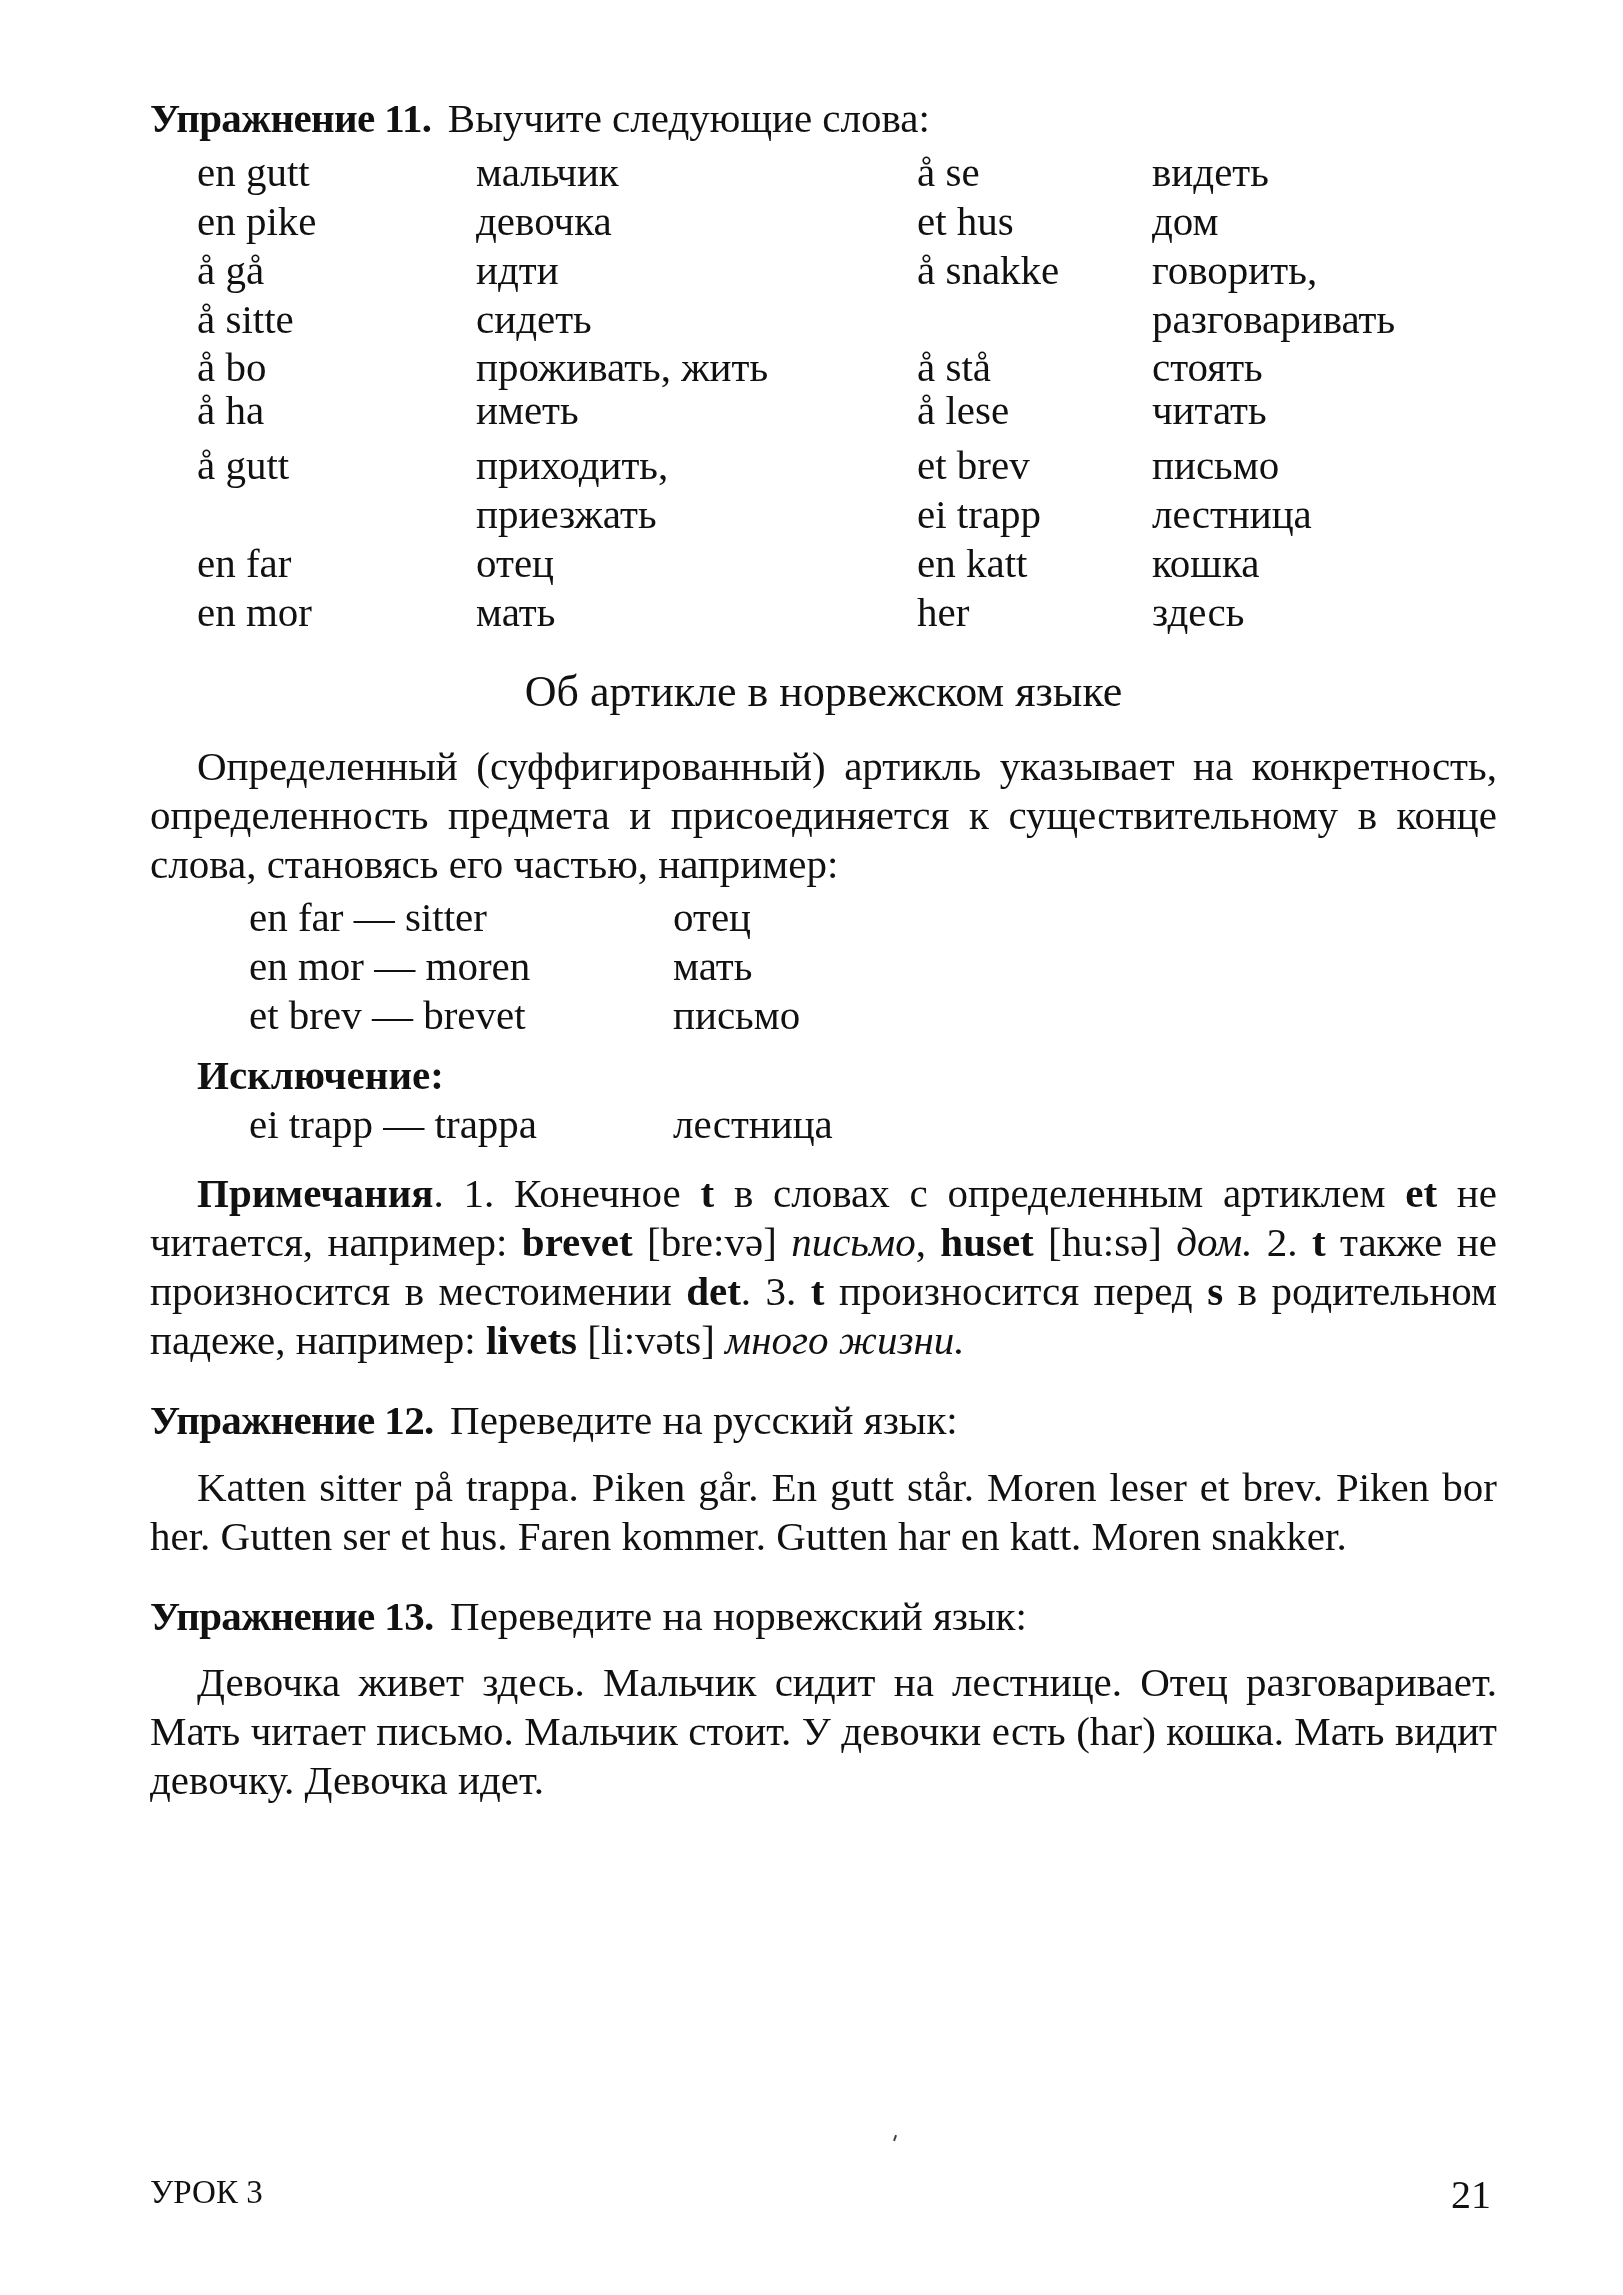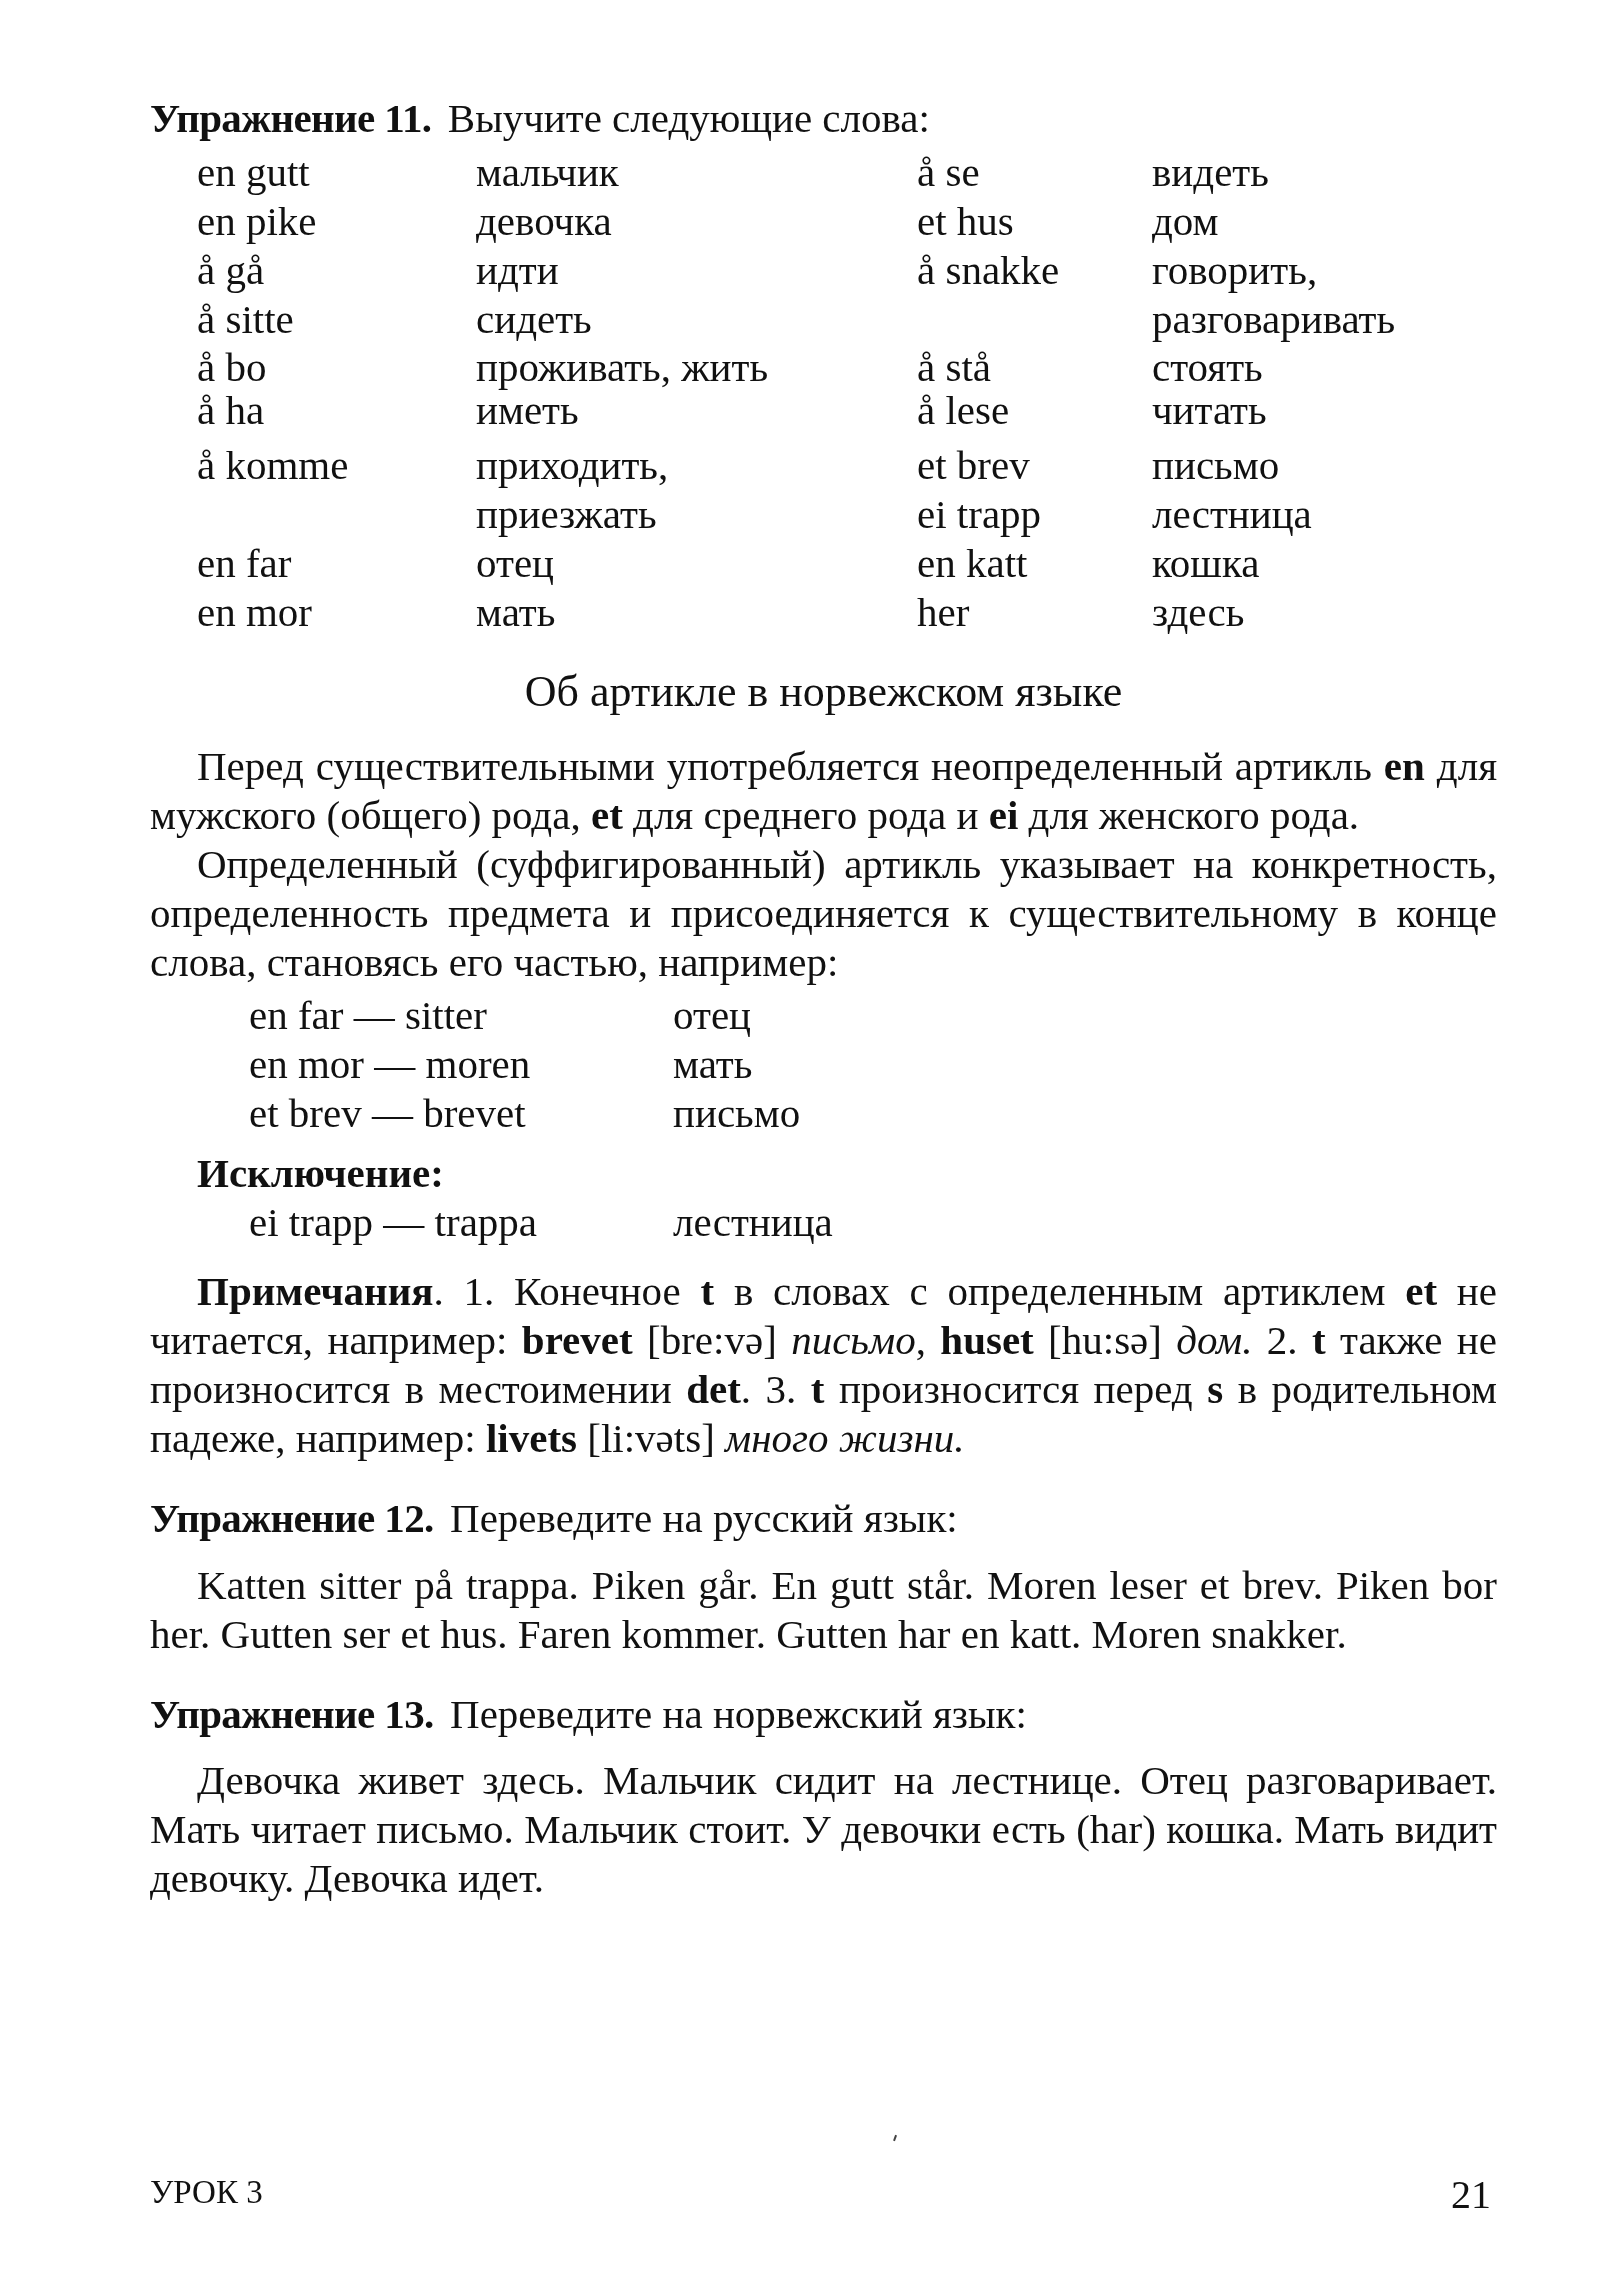--- a/index.html
+++ b/index.html
@@ -81,21 +81,21 @@
       <span class="c3">å stå</span>
       <span class="c4">стоять</span>
     </div>
     <div class="vrow" style="top:238px">
       <span class="c1">å ha</span>
       <span class="c2">иметь</span>
       <span class="c3">å lese</span>
       <span class="c4">читать</span>
     </div>
     <div class="vrow" style="top:293px">
-      <span class="c1">å komme</span>
+      <span class="c1">å gutt</span>
       <span class="c2">приходить,</span>
       <span class="c3">et brev</span>
       <span class="c4">письмо</span>
     </div>
     <div class="vrow" style="top:342px">
       <span class="c1"></span>
       <span class="c2">приезжать</span>
       <span class="c3">ei trapp</span>
       <span class="c4">лестница</span>
     </div>
@@ -108,21 +108,20 @@
     <div class="vrow" style="top:440px">
       <span class="c1">en mor</span>
       <span class="c2">мать</span>
       <span class="c3">her</span>
       <span class="c4">здесь</span>
     </div>
   </div>
 
   <div class="section-title">Об артикле в норвежском языке</div>
 
-  <p class="para"><span>Перед существительными употребляется неопределенный артикль </span><span class="b">en</span><span> для мужского (общего) рода, </span><span class="b">et</span><span> для среднего рода и </span><span class="b">ei</span><span> для женского рода.</span></p>
 
   <p class="para">Определенный (суффигированный) артикль указывает на конкретность, определенность предмета и присоединяется к существительному в конце слова, становясь его частью, например:</p>
 
   <div class="ex-list">
     <div class="ex-row">
       <span class="e1">en far — sitter</span>
       <span class="e2">отец</span>
     </div>
     <div class="ex-row">
       <span class="e1">en mor — moren</span>

